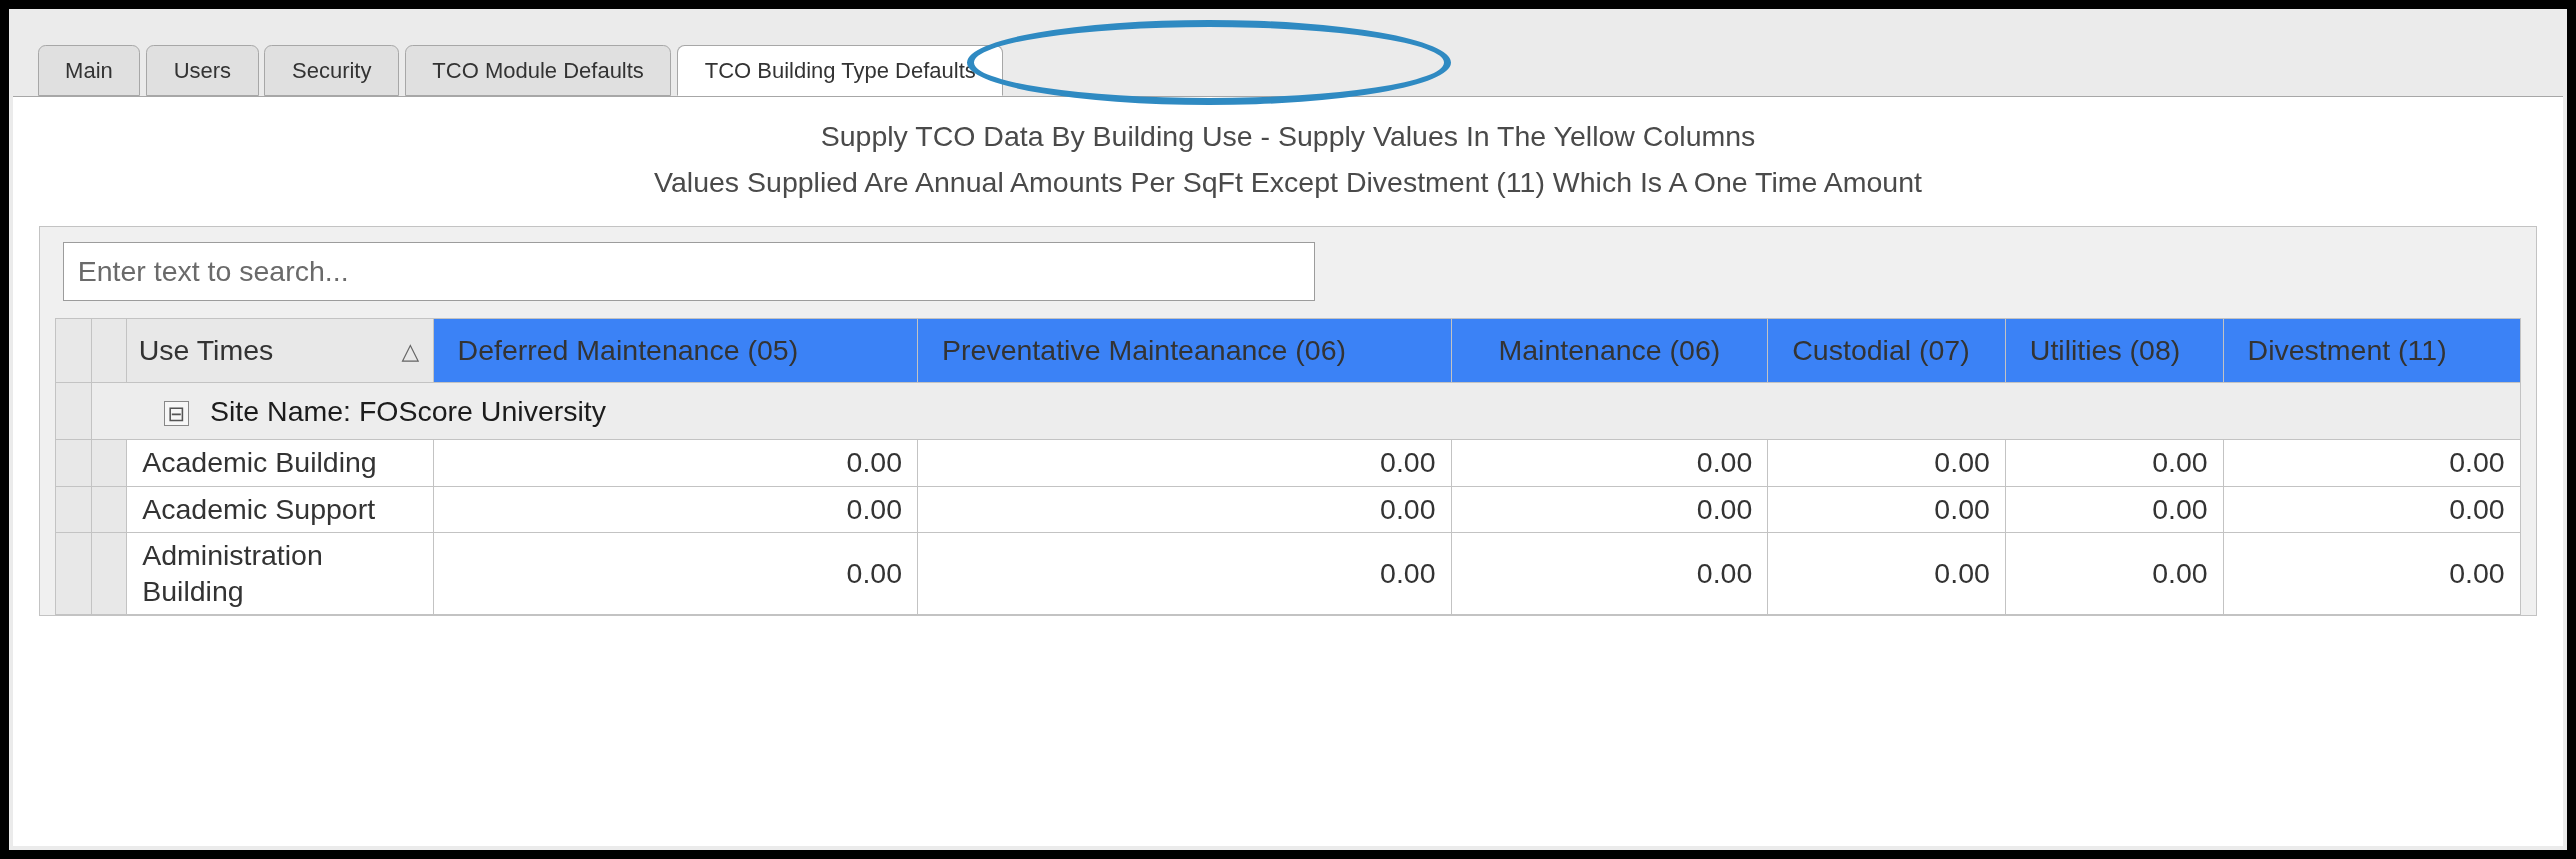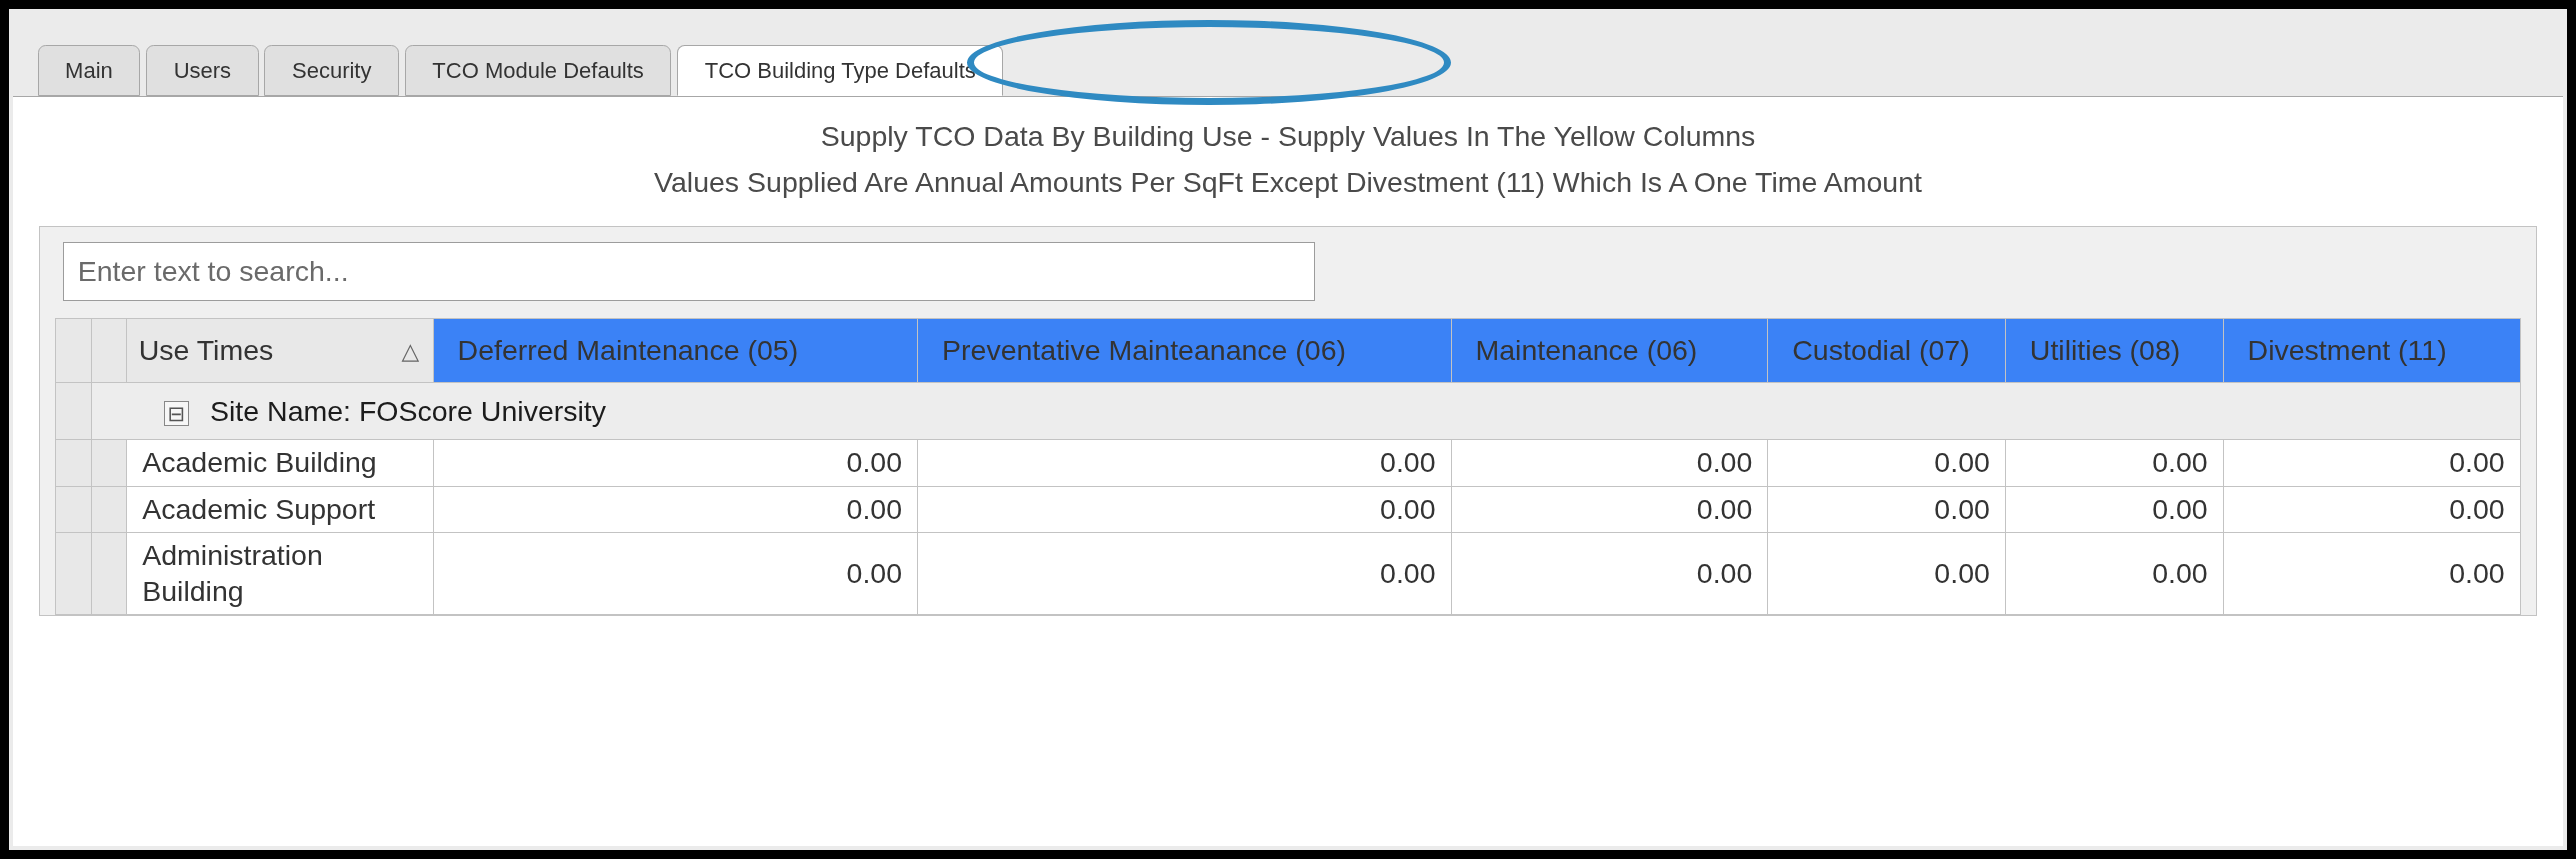--- a/index.html
+++ b/index.html
@@ -125,21 +125,21 @@
     font-size: 23px;
   }
   th.yellow {
     background: #3b82f6;
     text-align: left;
     padding: 15px 24px;
     font-weight: normal;
   }
   th.col-dm { width: 465px; }
   th.col-pm { width: 512px; }
-  th.col-m  { width: 304px; }
+  th.col-m  { width: 304px; text-align: center; }
   th.col-c  { width: 228px; }
   th.col-u  { width: 209px; }
   th.col-dv { width: 285px; }
   
   tr.group td.group-cell {
     background: #ededed;
     padding: 11.4px 9.5px;
     color: #1c1c1c;
   }
   .collapse-btn {

